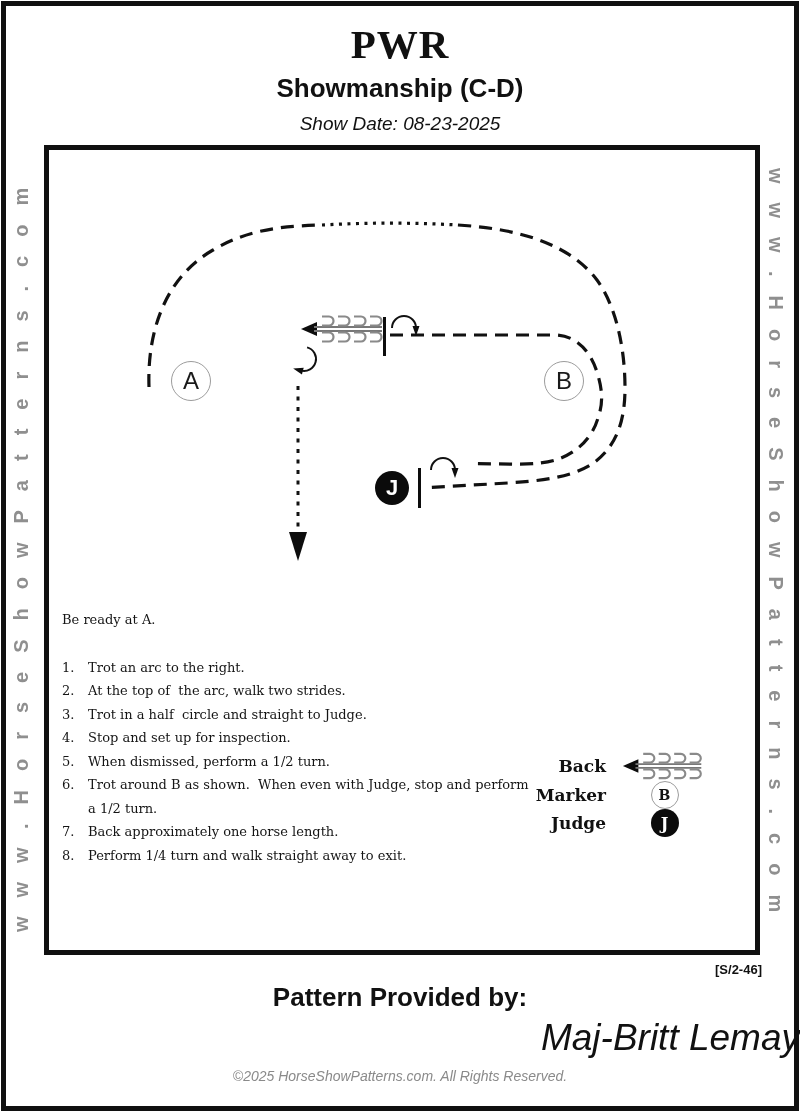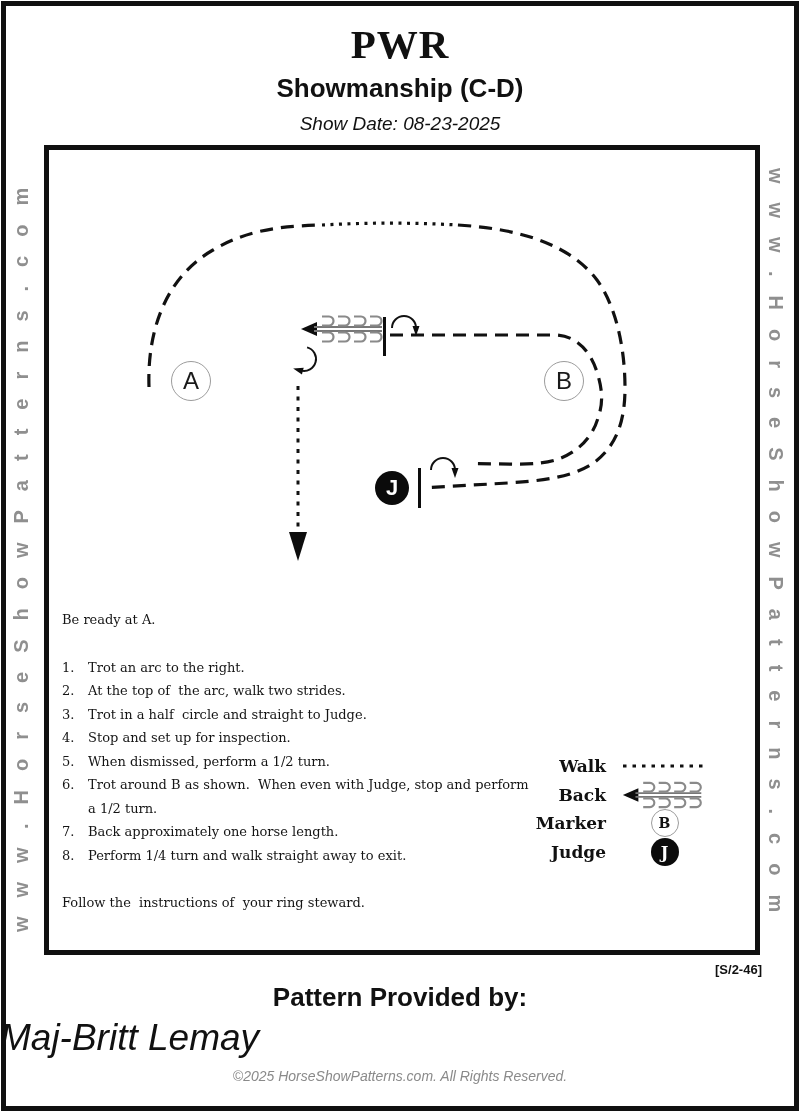--- a/index.html
+++ b/index.html
@@ -45,21 +45,21 @@
   .legend{position:absolute;left:528px;top:752px;width:182px;}
   .lrow{display:flex;align-items:center;height:28.6px;}
   .lrow .llab{width:78px;text-align:right;padding-right:13px;font-family:"DejaVu Serif","Liberation Serif",serif;font-weight:bold;font-size:17px;}
   .lrow .lsym{width:91px;display:flex;align-items:center;justify-content:center;overflow:visible;}
   .lcircle{border:1.4px solid #9c9c9c;border-radius:50%;width:26px;height:26px;display:flex;align-items:center;justify-content:center;
            font-family:"DejaVu Serif","Liberation Serif",serif;font-weight:bold;font-size:14px;background:#fff;}
   .jcircle{background:#0b0b0b;border:none;color:#fff;width:28px;height:28px;font-size:16px;}
   
   .pcode{position:absolute;right:38px;top:962px;font-weight:bold;font-size:13px;}
   .provided{position:absolute;left:0;width:800px;top:982px;text-align:center;font-weight:bold;font-size:26px;}
-  .pname{position:absolute;left:0;width:800px;top:1017px;text-align:left;font-style:italic;font-size:37px;}
+  .pname{position:absolute;left:0;width:800px;top:1017px;text-align:right;font-style:italic;font-size:37px;}
   .copy{position:absolute;left:0;width:800px;top:1068px;text-align:center;font-style:italic;font-size:14px;color:#8a8a8a;}
 </style>
 </head>
 <body>
 
 <div class="page-frame"></div>
 
 <div class="hdr hdr-title">PWR</div>
 <div class="hdr hdr-sub">Showmanship (C-D)</div>
 <div class="hdr hdr-date">Show Date: 08-23-2025</div>
@@ -156,32 +156,23 @@
       <span class="txt">Trot around B as shown.  When even with Judge, stop and perform a 1/2 turn.</span>
     </div>
   <div class="step">
       <span class="num">7.</span>
       <span class="txt">Back approximately one horse length.</span>
     </div>
   <div class="step">
       <span class="num">8.</span>
       <span class="txt">Perform 1/4 turn and walk straight away to exit.</span>
     </div>
-  <p class="instr-foot">Follow the  instructions of  your ring steward.</p>
 </div>
 
 <div class="legend">
-  <div class="lrow">
-    <span class="llab">Walk</span>
-    <span class="lsym">
-      <svg width="88" height="8" viewBox="0 0 88 8">
-          <line x1="2" y1="4" x2="86" y2="4" stroke="#111" stroke-width="3" stroke-dasharray="3.5 6"></line>
-        </svg>
-    </span>
-  </div>
   <div class="lrow">
     <span class="llab">Back</span>
     <span class="lsym">
       <svg width="94" height="34" viewBox="0 0 94 34">
           <use href="#backsym" x="4" y="17"></use>
         </svg>
     </span>
   </div>
   <div class="lrow">
     <span class="llab">Marker</span>

